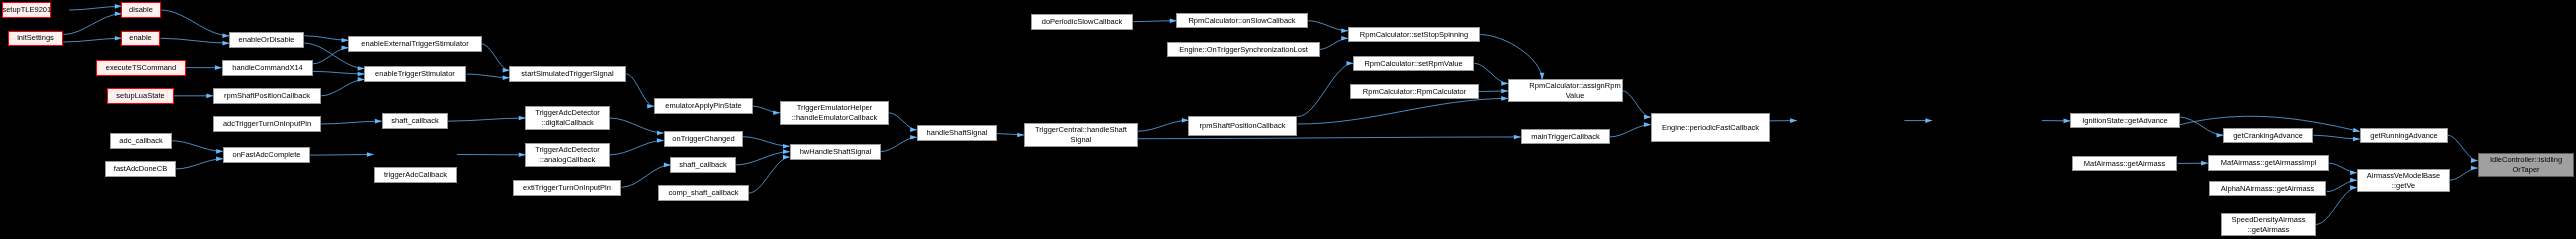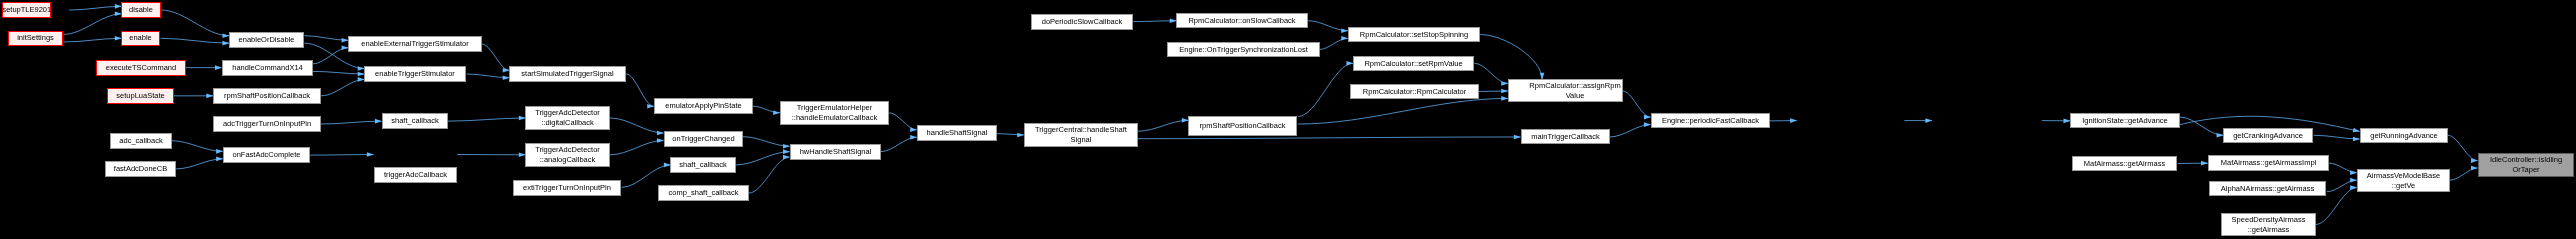--- a/index.html
+++ b/index.html
@@ -137,21 +137,21 @@
     <div class="node normal" style="left: 1031px; top: 14px; width: 102px; height: 15.5px;"><span>doPeriodicSlowCallback</span></div>
     <div class="node normal" style="left: 1176px; top: 13.2px; width: 132px; height: 15px;"><span>RpmCalculator::onSlowCallback</span></div>
     <div class="node normal" style="left: 1167px; top: 42px; width: 153px; height: 15px;"><span>Engine::OnTriggerSynchronizationLost</span></div>
     <div class="node normal" style="left: 1348px; top: 27px; width: 132px; height: 15px;"><span>RpmCalculator::setStopSpinning</span></div>
     <div class="node normal" style="left: 1353px; top: 56px; width: 121px; height: 15px;"><span>RpmCalculator::setRpmValue</span></div>
     <div class="node normal" style="left: 1350px; top: 84px; width: 129px; height: 15px;"><span>RpmCalculator::RpmCalculator</span></div>
     <div class="node normal" style="left: 1188px; top: 116px; width: 109px; height: 20px;"><span>rpmShaftPositionCallback</span></div>
     <div class="node normal" style="left: 1521px; top: 129px; width: 89px; height: 15px;"><span>mainTriggerCallback</span></div>
     <div class="node normal" style="left: 1508px; top: 79px; width: 115px; height: 23px; padding-left: 19px;"><span>RpmCalculator::assignRpm
 Value</span></div>
-    <div class="node normal" style="left: 1651px; top: 113px; width: 119px; height: 15px;"><span>Engine::periodicFastCallback</span></div>
+    <div class="node normal" style="left: 1651px; top: 113px; width: 119px; height: 29px;"><span>Engine::periodicFastCallback</span></div>
     <div class="node normal" style="left: 2070px; top: 113px; width: 110px; height: 15px;"><span>IgnitionState::getAdvance</span></div>
     <div class="node normal" style="left: 2223px; top: 128px; width: 90px; height: 15px;"><span>getCrankingAdvance</span></div>
     <div class="node normal" style="left: 2360px; top: 128px; width: 88px; height: 15px;"><span>getRunningAdvance</span></div>
     <div class="node normal" style="left: 2072px; top: 156px; width: 105px; height: 15px;"><span>MafAirmass::getAirmass</span></div>
     <div class="node normal" style="left: 2208px; top: 155px; width: 121px; height: 15.5px;"><span>MafAirmass::getAirmassImpl</span></div>
     <div class="node normal" style="left: 2209px; top: 181px; width: 117px; height: 15px;"><span>AlphaNAirmass::getAirmass</span></div>
     <div class="node normal" style="left: 2357px; top: 169px; width: 93px; height: 23px;"><span>AirmassVeModelBase
 ::getVe</span></div>
     <div class="node normal" style="left: 2221px; top: 213px; width: 95px; height: 23px;"><span>SpeedDensityAirmass
 ::getAirmass</span></div>

